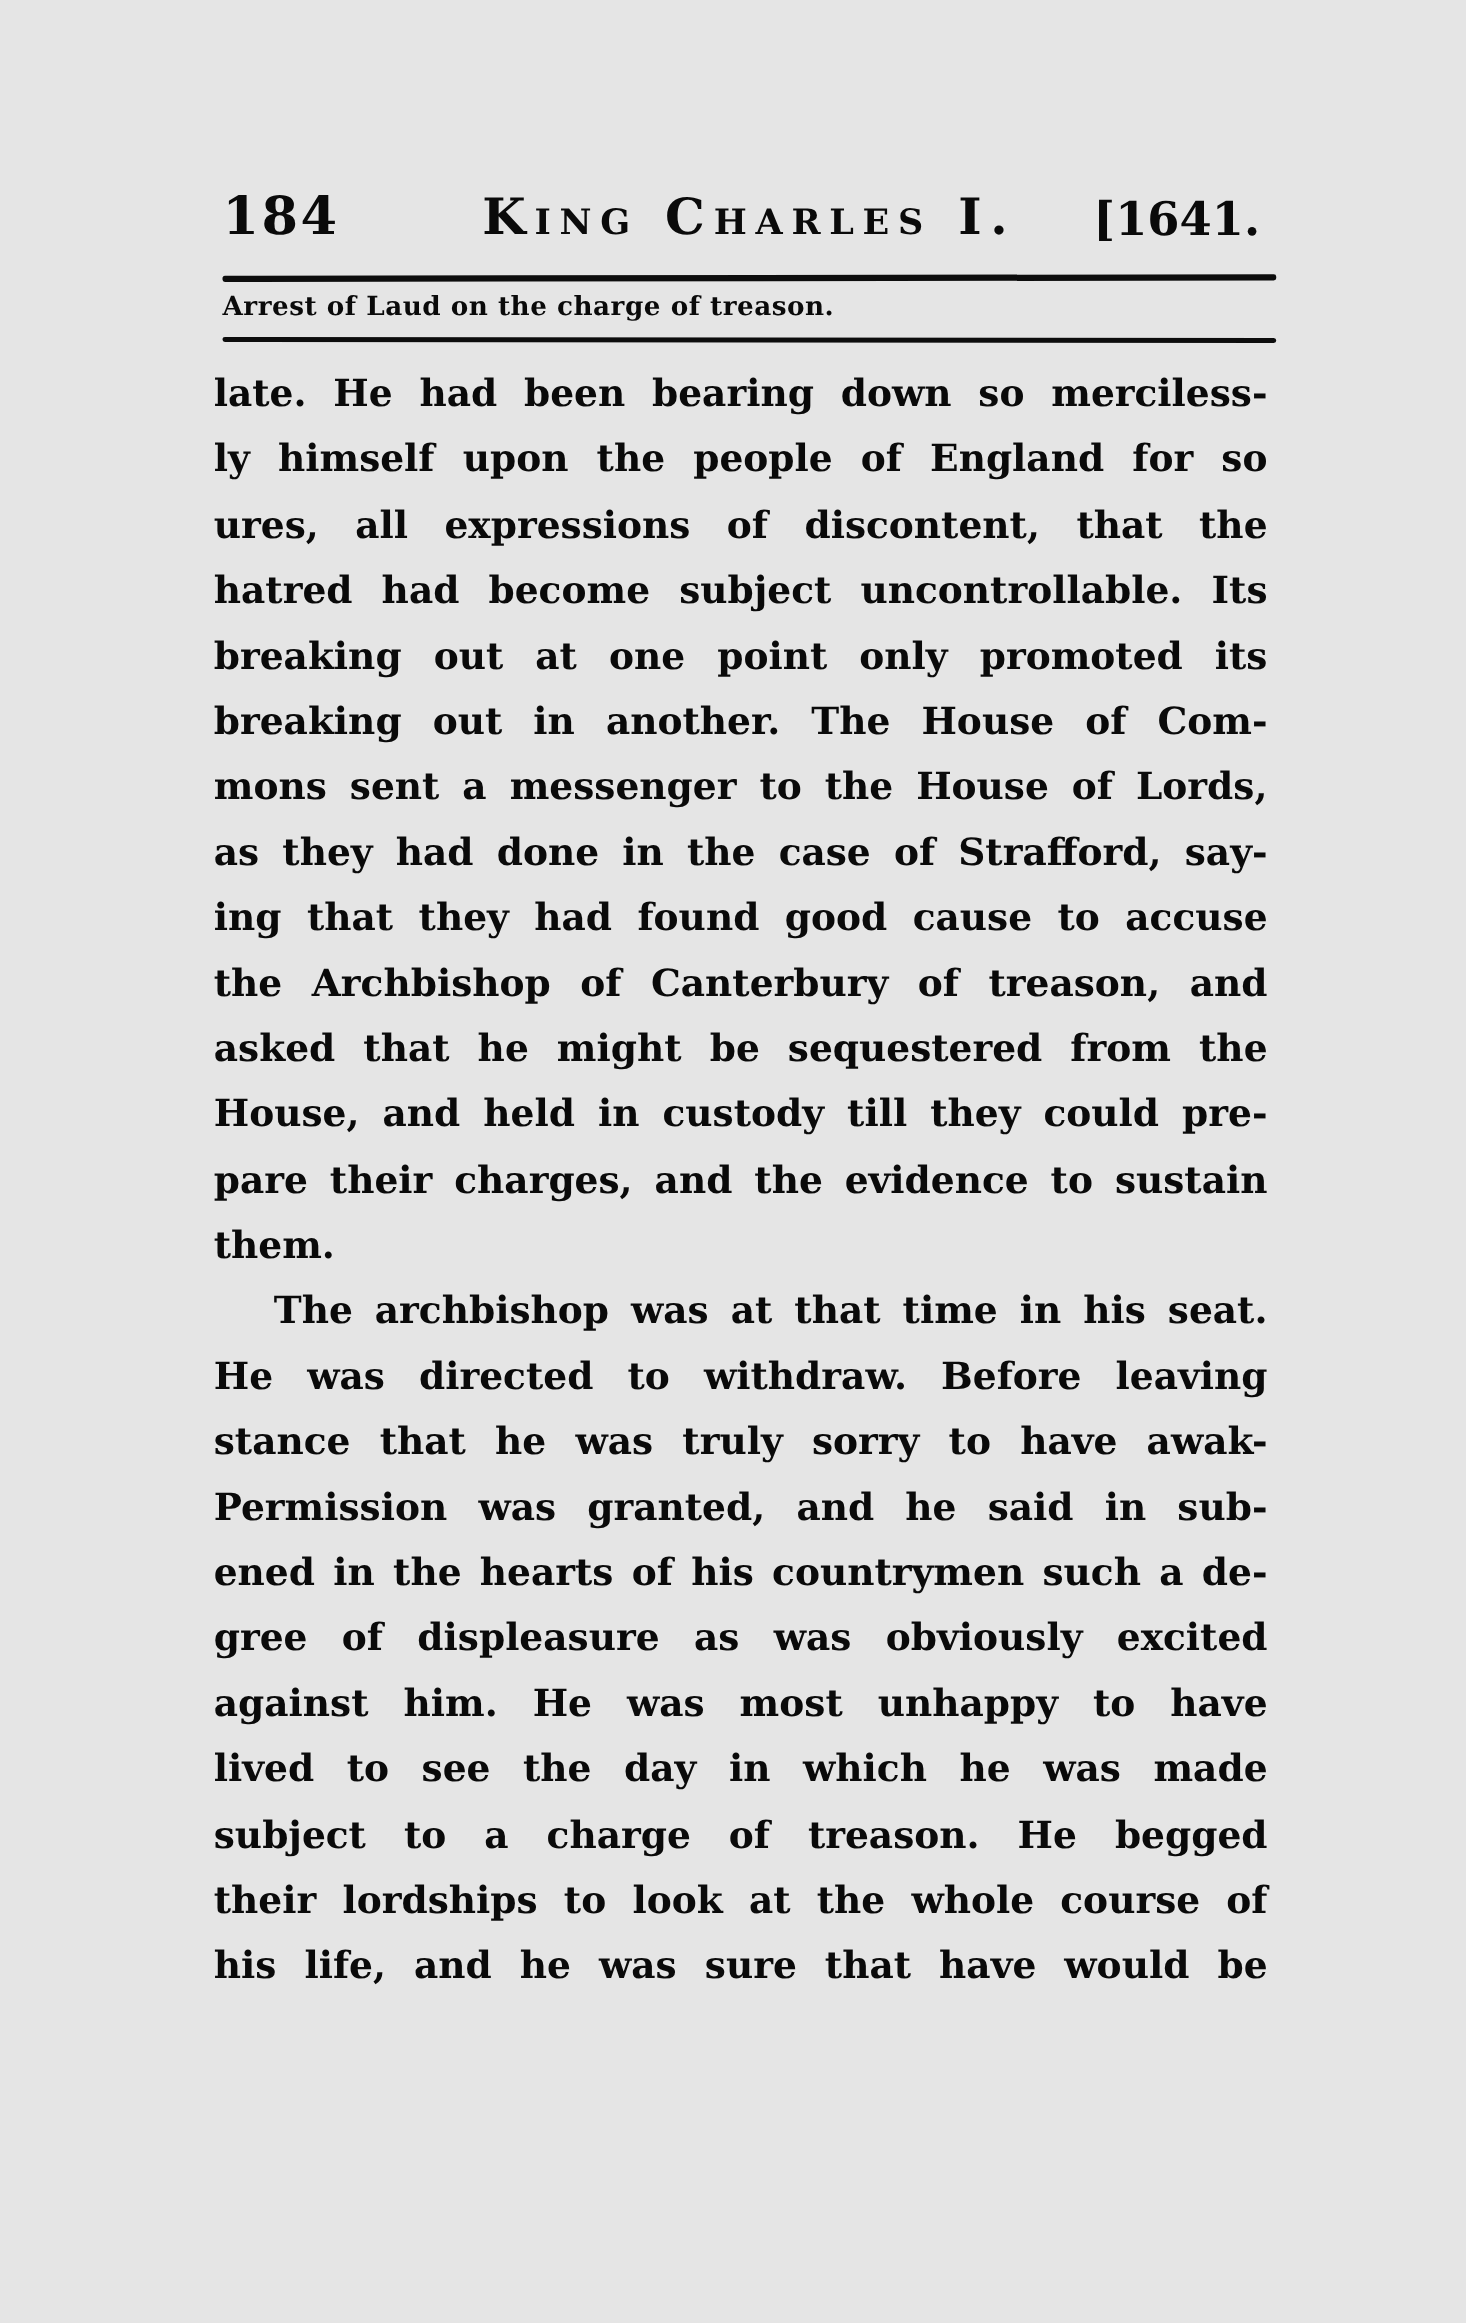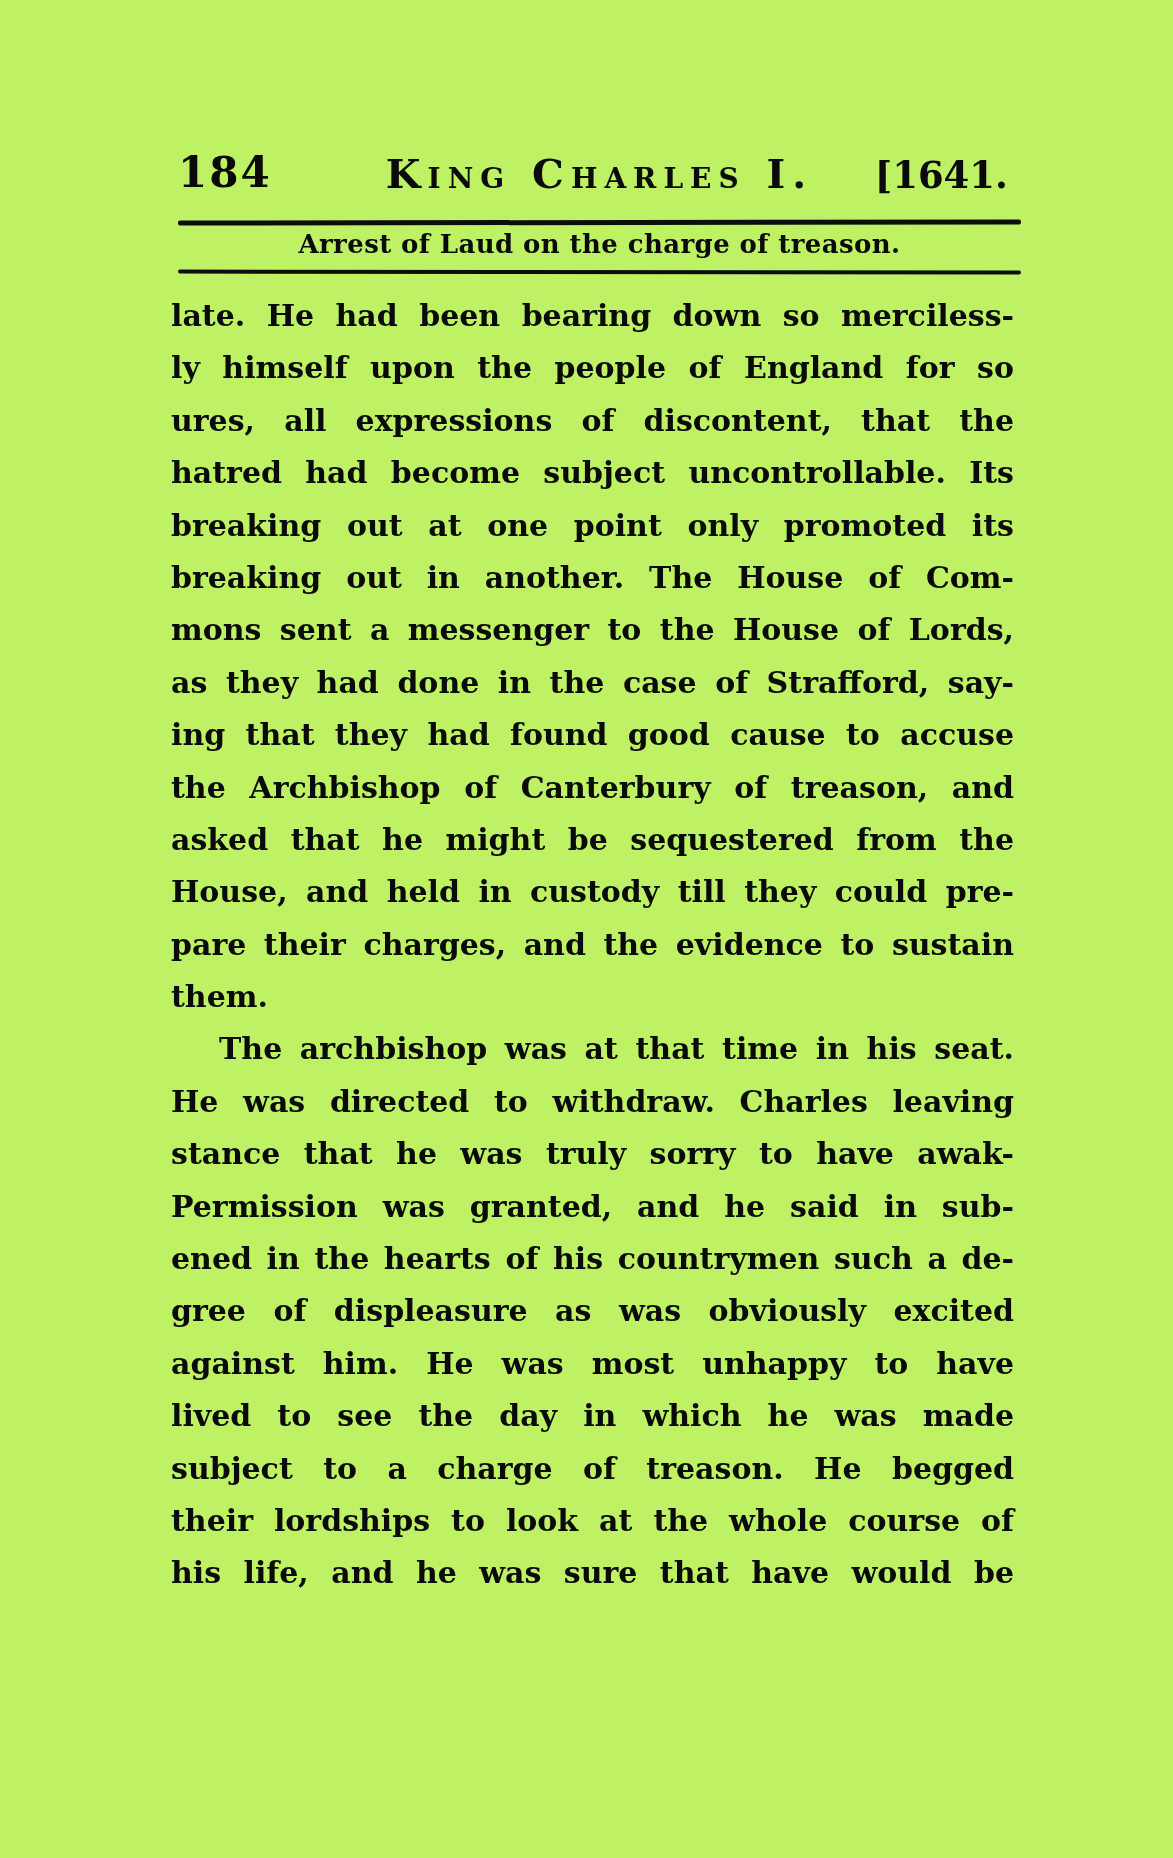--- a/index.html
+++ b/index.html
@@ -4,21 +4,21 @@
 <style>
   html, body {
     margin: 0;
     padding: 0;
     background: #ffffff;
   }
   .page {
     position: relative;
     width: 1173px;
     height: 1858px;
-    background: #bef264;
+    background: #e5e5e5;
     font-family: "DejaVu Serif", "Liberation Serif", serif;
     color: #0a0a0a;
     overflow: hidden;
   }
   
   .running-header {
     position: absolute;
     left: 178px;
     top: 146px;
     width: 843px;
@@ -63,22 +63,21 @@
     border-radius: 2px;
   }
   .rule-top    { top: 220px; height: 5px; transform: rotate(-0.08deg); }
   .rule-bottom { top: 270px; height: 4px; transform: rotate(0.06deg); }
   
   .section-heading {
     position: absolute;
     left: 178px;
     top: 231px;
     width: 843px;
-    text-align: center;
-    font-size: 26px;
+    font-size: 21px;
     font-weight: bold;
     letter-spacing: 0.4px;
     line-height: 27px;
   }
   
   .body-text {
     position: absolute;
     left: 171px;
     top: 290px;
     width: 843px;
@@ -124,21 +123,21 @@
     <div class="line j">breaking out in another. The House of Com-</div>
     <div class="line j">mons sent a messenger to the House of Lords,</div>
     <div class="line j">as they had done in the case of Strafford, say-</div>
     <div class="line j">ing that they had found good cause to accuse</div>
     <div class="line j">the Archbishop of Canterbury of treason, and</div>
     <div class="line j">asked that he might be sequestered from the</div>
     <div class="line j">House, and held in custody till they could pre-</div>
     <div class="line j">pare their charges, and the evidence to sustain</div>
     <div class="line">them.</div>
     <div class="line j indent">The archbishop was at that time in his seat.</div>
-    <div class="line j">He was directed to withdraw. Charles leaving</div>
+    <div class="line j">He was directed to withdraw. Before leaving</div>
     <div class="line j">stance that he was truly sorry to have awak-</div>
     <div class="line j">Permission was granted, and he said in sub-</div>
     <div class="line j">ened in the hearts of his countrymen such a de-</div>
     <div class="line j">gree of displeasure as was obviously excited</div>
     <div class="line j">against him. He was most unhappy to have</div>
     <div class="line j">lived to see the day in which he was made</div>
     <div class="line j">subject to a charge of treason. He begged</div>
     <div class="line j">their lordships to look at the whole course of</div>
     <div class="line j">his life, and he was sure that have would be</div>
   </main>

